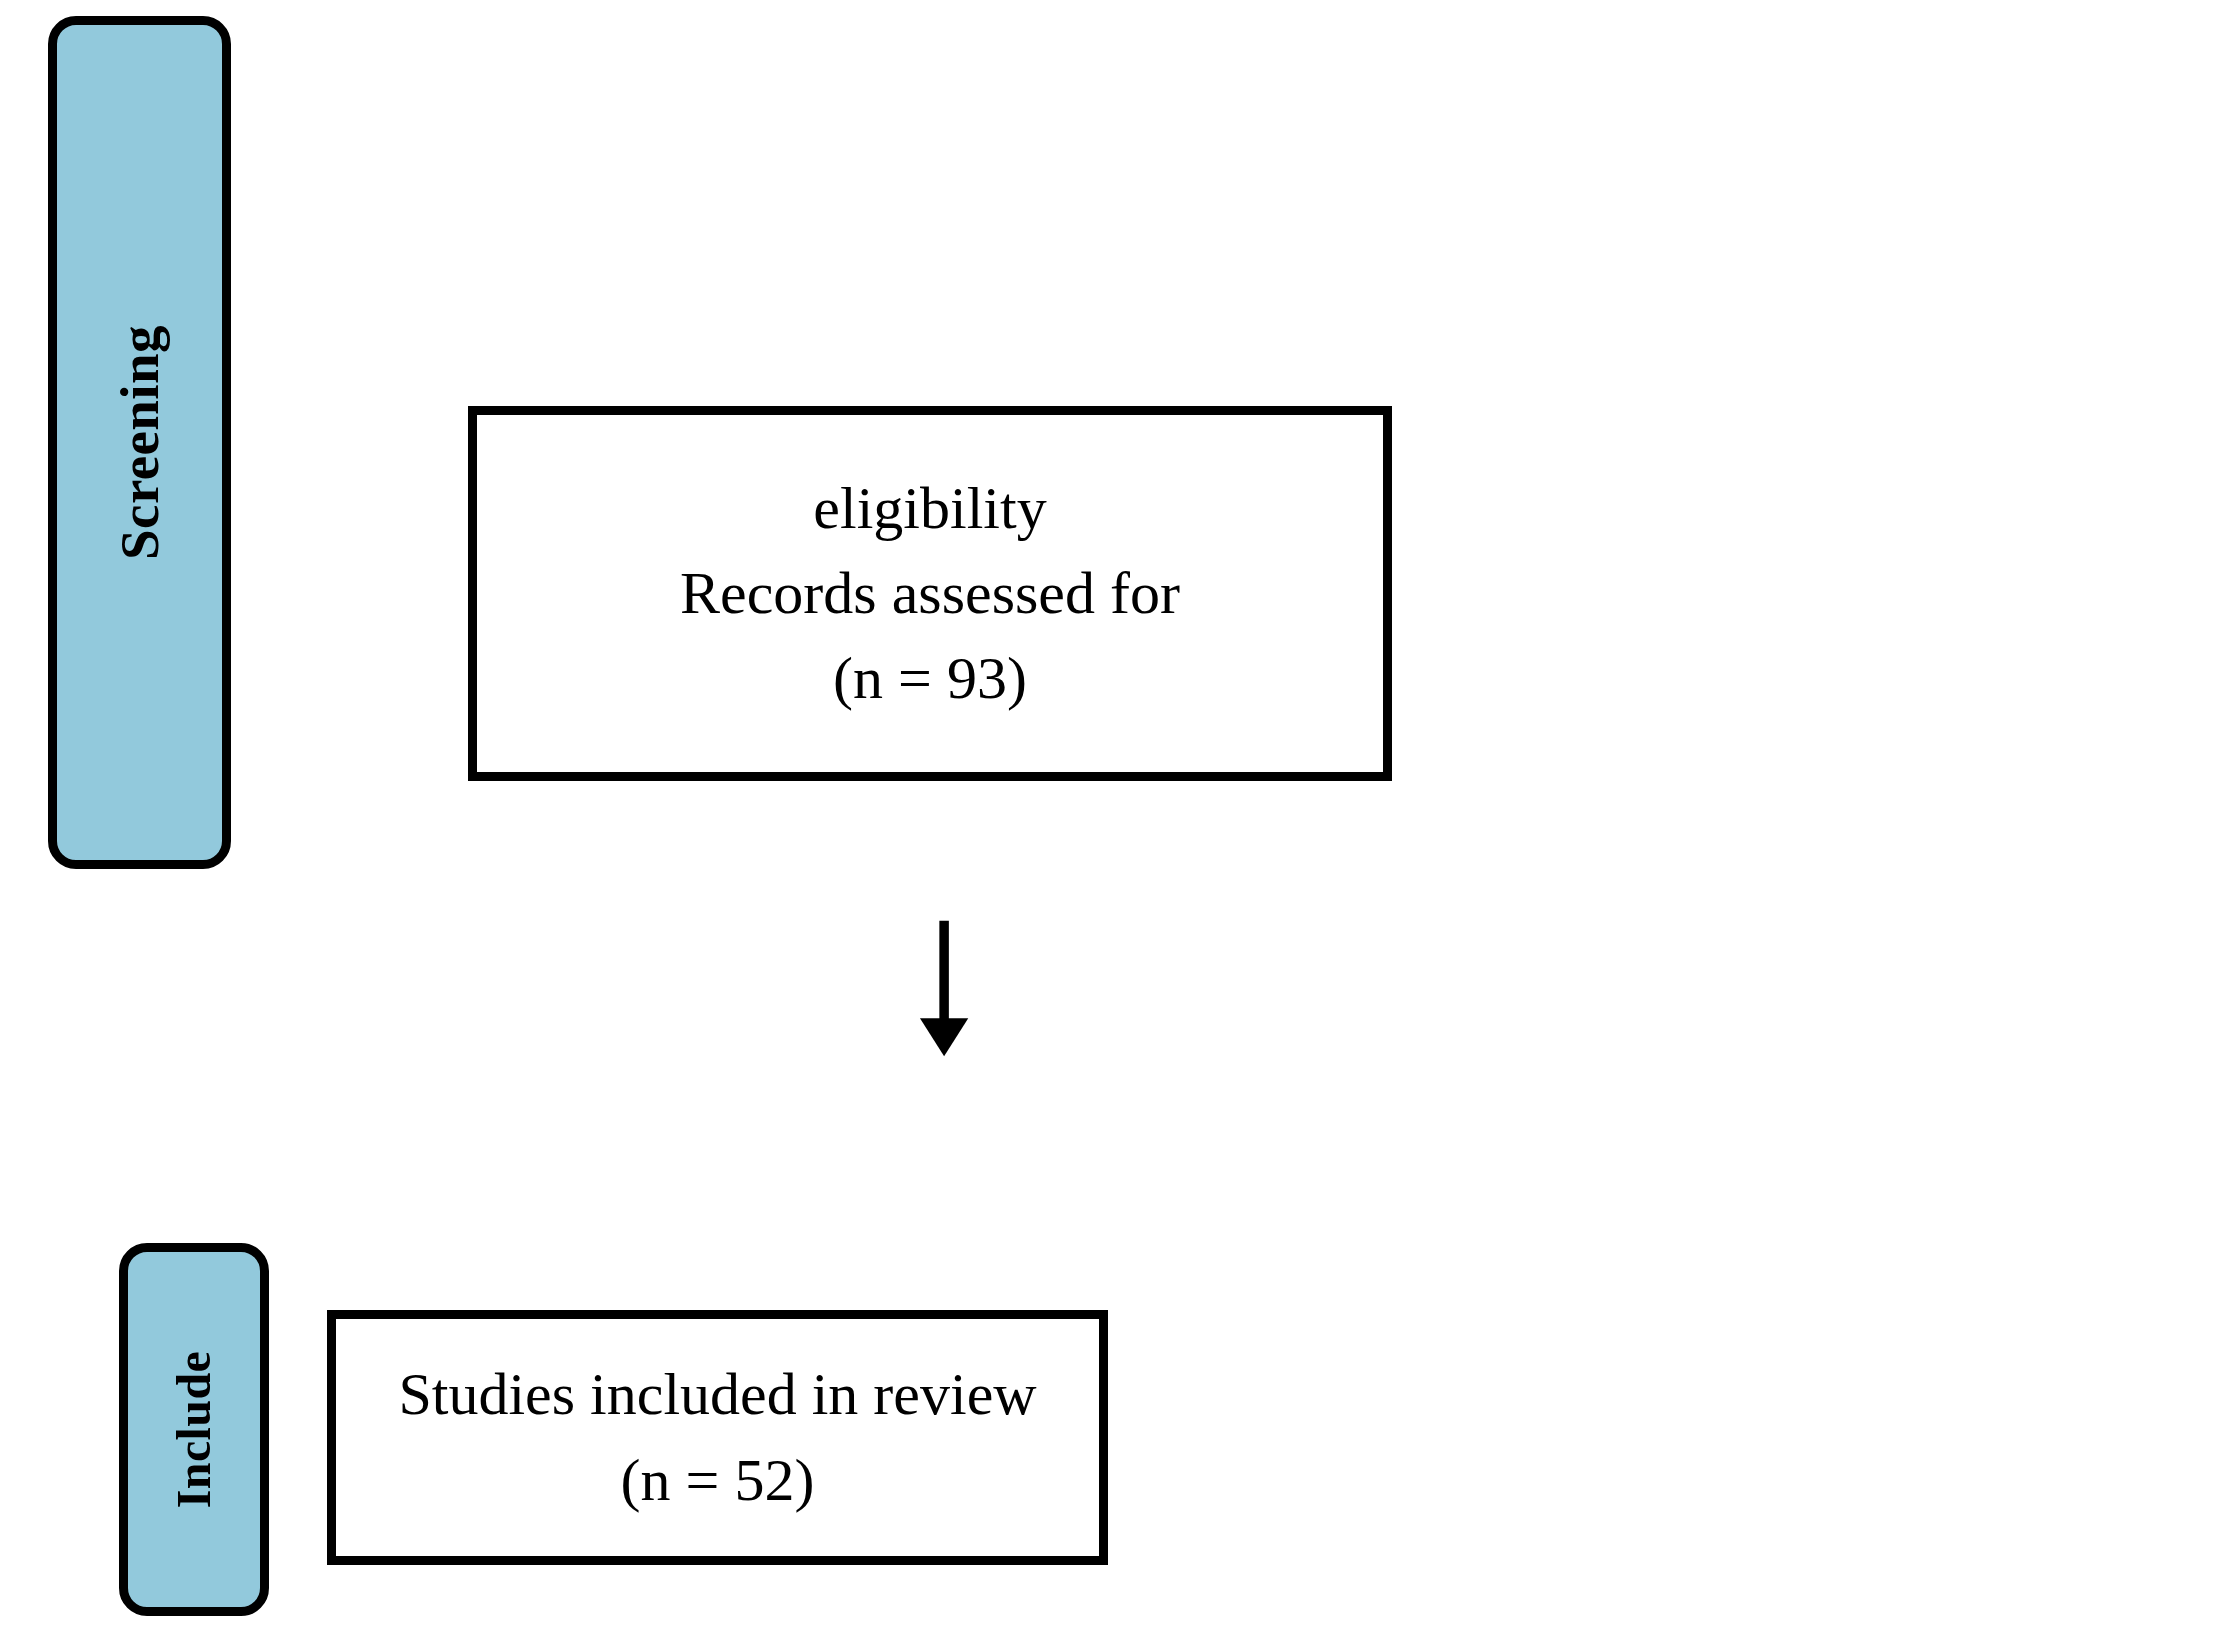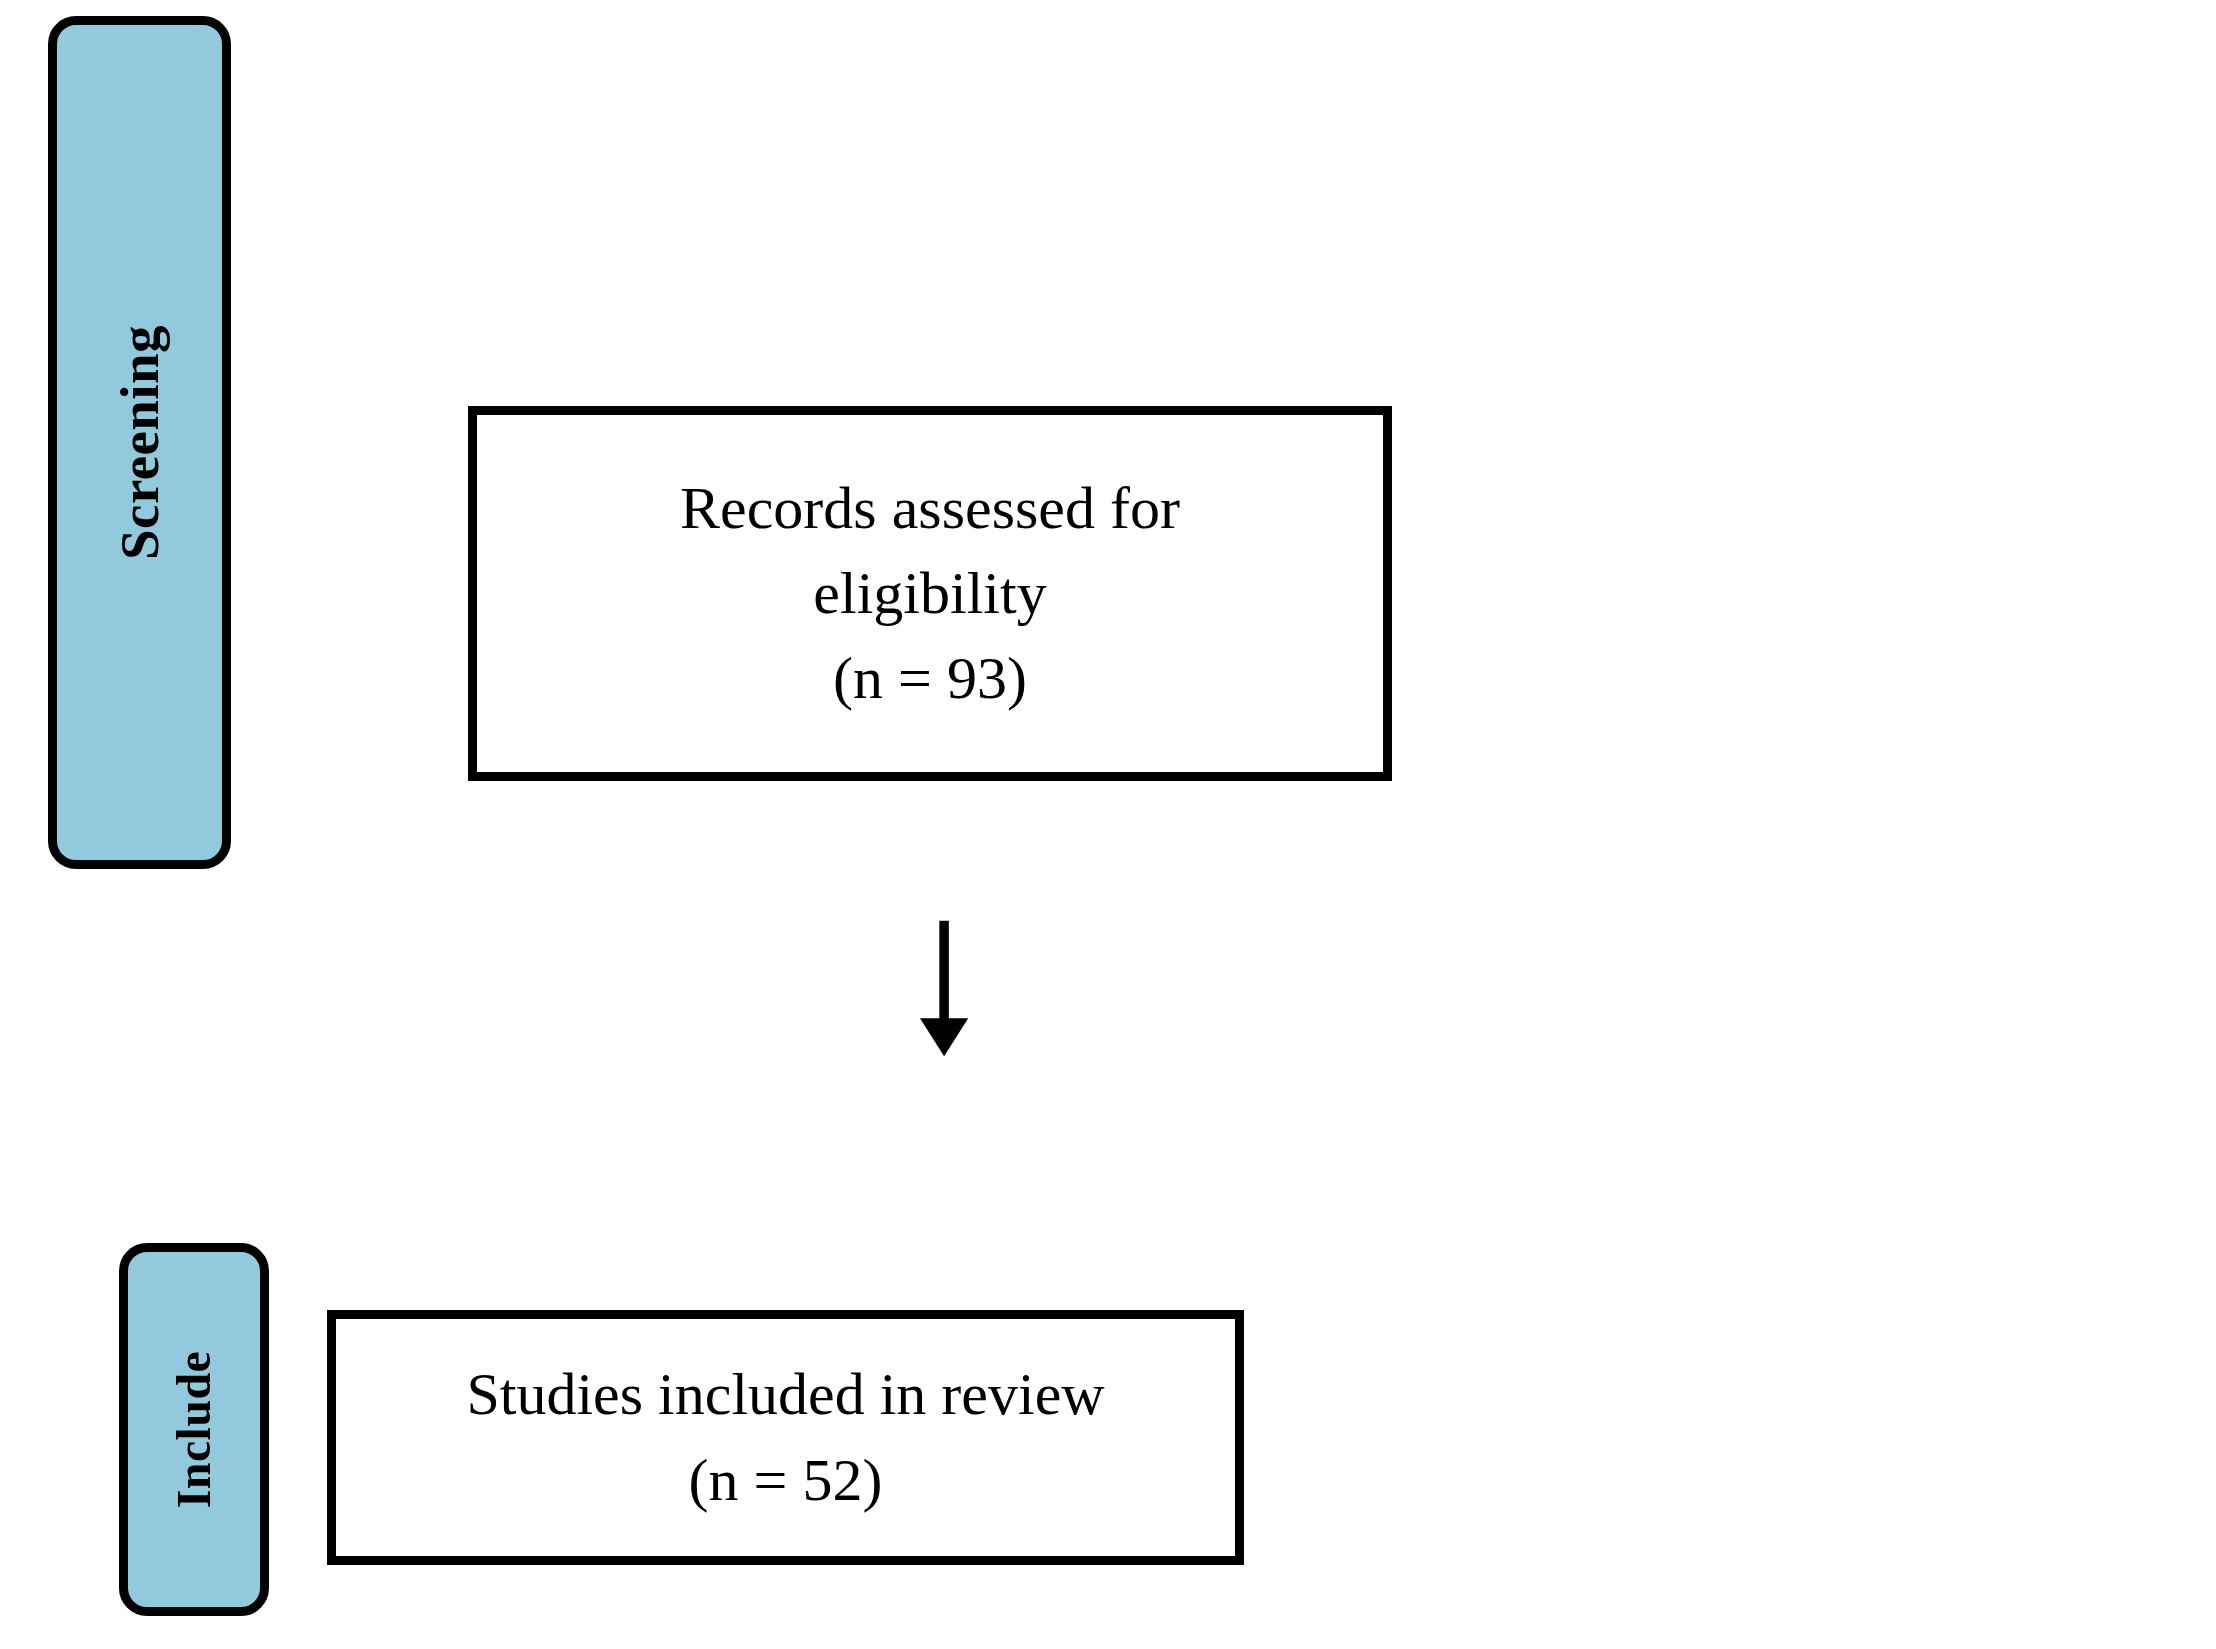--- a/index.html
+++ b/index.html
@@ -83,21 +83,21 @@
     width: 924px;
     height: 375px;
   }
   #box-eligibility .line {
     font-size: 60px;
   }
 
   #box-included {
     left: 327px;
     top: 1310px;
-    width: 917px;
+    width: 781px;
     height: 255px;
   }
   #box-included .line {
     font-size: 60px;
   }
 
   
   #arrow-eligibility-to-included {
     position: absolute;
     left: 908px;
@@ -110,22 +110,22 @@
 </head>
 <body>
 
 <div id="diagram">
 
   <div id="stage-screening" class="stage-pill">
     <span class="stage-label">Screening</span>
   </div>
 
   <div id="box-eligibility" class="flow-box">
+    <span class="line">eligibility</span>
     <span class="line">Records assessed for</span>
-    <span class="line">eligibility</span>
     <span class="line">(n = 93)</span>
   </div>
 
   <svg id="arrow-eligibility-to-included" viewBox="0 0 110 205">
     <line x1="49" y1="8" x2="49" y2="146" stroke="#000000" stroke-width="13"></line>
     <polygon points="16,141 82,141 49,193" fill="#000000"></polygon>
   </svg>
 
   <div id="stage-include" class="stage-pill">
     <span class="stage-label">Include</span>

